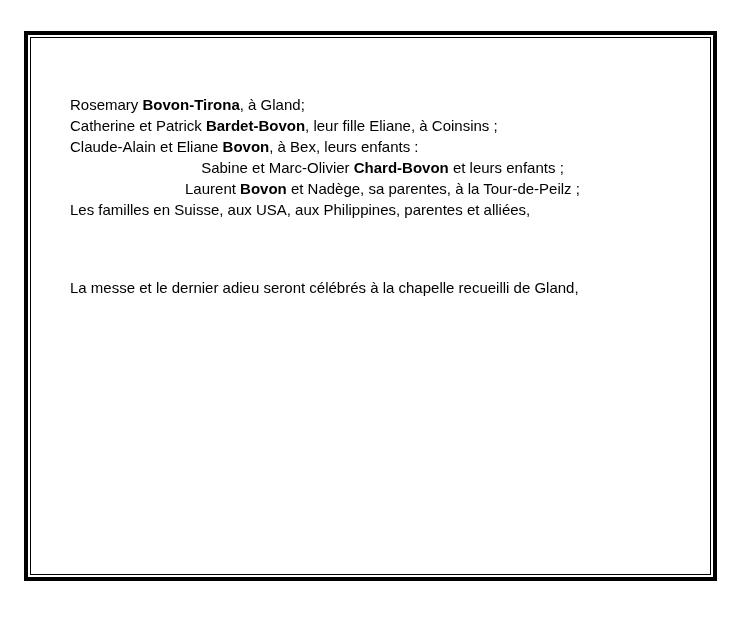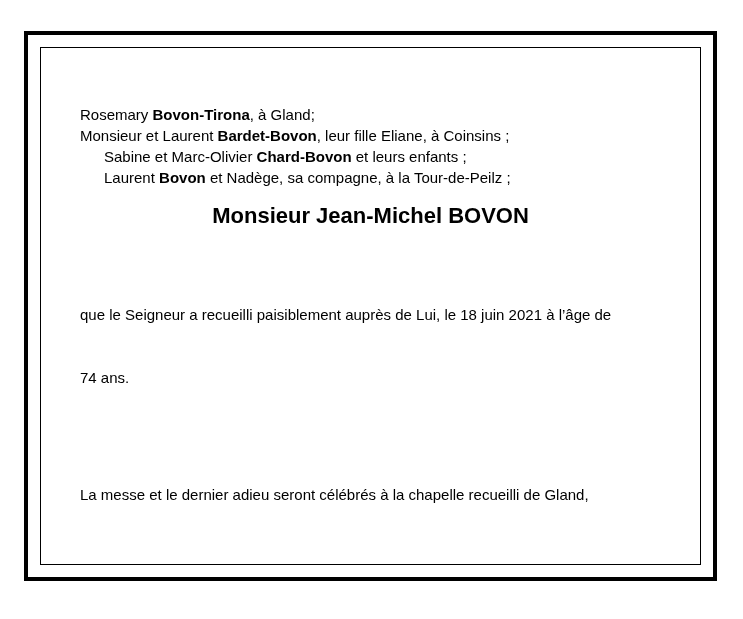--- a/index.html
+++ b/index.html
@@ -16,70 +16,67 @@
     overflow: hidden;
   }
   .frame {
     position: absolute;
     left: 24px;
     top: 31px;
     width: 693px;
     height: 550px;
     border: 4px solid #000000;
     box-sizing: border-box;
-    padding: 12px;
+    padding: 2px;
     background: #ffffff;
   }
   .frame-inner {
     border: 1px solid #000000;
     box-sizing: border-box;
     width: 100%;
     height: 100%;
     padding: 56px 39px 0 39px;
     overflow: hidden;
   }
   .body-text {
     font-size: 15px;
     line-height: 21px;
   }
   .family-block {
     margin: 0 0 15px 0;
   }
   .family-line { white-space: pre-wrap; }
-  .family-line.indented { padding-left: 24px; }
+  .family-line.indented { padding-left: 24px; text-align: center; }
   .family-line b, .domicile-line b { font-weight: bold; }
   .deceased-name {
     font-size: 22px;
     line-height: 26px;
     font-weight: bold;
     text-align: center;
     margin: 0 0 33px 0;
   }
   .para { margin: 0 0 12px 0; white-space: pre-wrap; }
   .para.p2 { margin-bottom: 10px; }
 </style>
 </head>
 <body>
 
 <div class="frame">
   <div class="frame-inner">
 
     <div class="body-text family-block">
       <div class="family-line"><span>Rosemary </span><b>Bovon-Tirona</b><span>, à Gland;</span></div>
-      <div class="family-line"><span>Monsieur et Laurent </span><b>Bardet-Bovon</b><span>, leur fille Eliane, à Coinsins ;</span></div>
+      <div class="family-line"><span>Catherine et Patrick </span><b>Bardet-Bovon</b><span>, leur fille Eliane, à Coinsins ;</span></div>
+      <div class="family-line"><span>Claude-Alain et Eliane </span><b>Bovon</b><span>, à Bex, leurs enfants :</span></div>
       <div class="family-line indented"><span>Sabine et Marc-Olivier </span><b>Chard-Bovon</b><span> et leurs enfants ;</span></div>
-      <div class="family-line indented"><span>Laurent </span><b>Bovon</b><span> et Nadège, sa compagne, à la Tour-de-Peilz ;</span></div>
+      <div class="family-line indented"><span>Laurent </span><b>Bovon</b><span> et Nadège, sa parentes, à la Tour-de-Peilz ;</span></div>
+      <div class="family-line"><span>Les familles en Suisse, aux USA, aux Philippines, parentes et alliées,</span></div>
     </div>
 
-    <div class="deceased-name">Monsieur Jean-Michel BOVON</div>
 
-    <div class="body-text para p1">
-      <div>que le Seigneur a recueilli paisiblement auprès de Lui, le 18 juin 2021 à l’âge de</div>
-      <div>74 ans.</div>
-    </div>
 
     <div class="body-text para p2">
       <div>La messe et le dernier adieu seront célébrés à la chapelle recueilli de Gland,</div>
       
     </div>
 
   </div>
 </div>
 
 </body></html>

